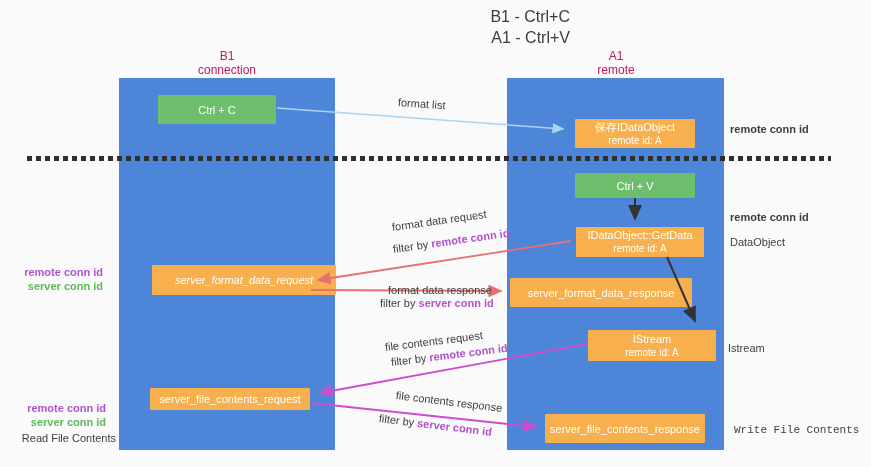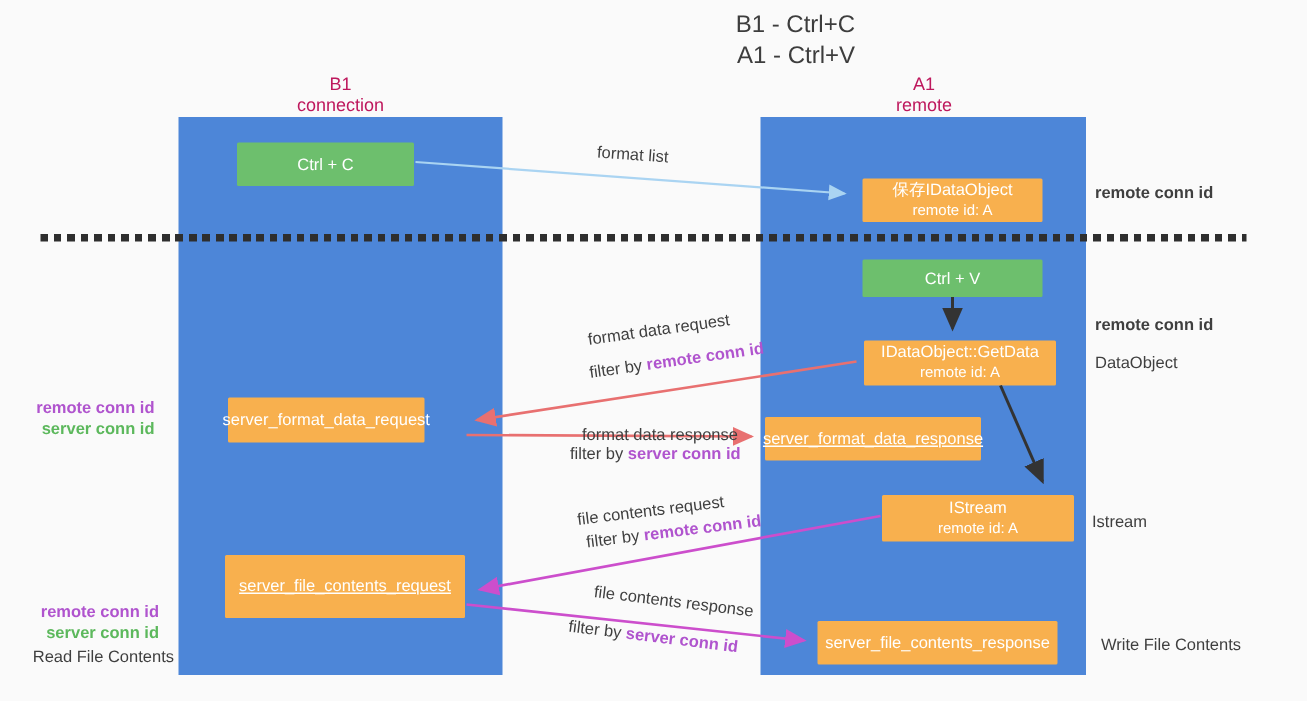--- a/index.html
+++ b/index.html
@@ -72,34 +72,34 @@
 
   <div class="node green" style="left:575px;top:173px;width:120px;height:25px;justify-content:center;">
     <div>Ctrl + V</div>
   </div>
 
   <div class="node orange" style="left:552px;top:227px;width:128px;height:30px;margin-left:24px;">
     <div class="l1">IDataObject::GetData</div>
     <div class="l2">remote id: A</div>
   </div>
 
-  <div class="node orange" style="left:152px;top:265px;width:131px;height:30px;">
+  <div class="node orange" style="left:152px;top:265px;width:184px;height:30px;font-style:italic;">
     <div>server_format_data_request</div>
   </div>
 
-  <div class="node orange" style="left:510px;top:278px;width:144px;height:29px;text-decoration:underline;">
+  <div class="node orange" style="left:510px;top:278px;width:182px;height:29px;">
     <div>server_format_data_response</div>
   </div>
 
   <div class="node orange" style="left:588px;top:330px;width:128px;height:31px;">
     <div class="l1">IStream</div>
     <div class="l2">remote id: A</div>
   </div>
 
-  <div class="node orange" style="left:150px;top:370px;width:160px;height:42px;text-decoration:underline;">
+  <div class="node orange" style="left:150px;top:388px;width:160px;height:22px;">
     <div>server_file_contents_request</div>
   </div>
 
   <div class="node orange" style="left:545px;top:414px;width:160px;height:29px;">
     <div>server_file_contents_response</div>
   </div>
 
   <svg class="arrows" width="871" height="467">
     <defs>
       <marker id="mblue" markerWidth="8" markerHeight="8" refX="7" refY="3.5" orient="auto">
@@ -159,15 +159,15 @@
 
   <div class="side bold ralign" style="left:0;top:401px;width:106px;line-height:14px;">
     <div class="purple">remote conn id</div>
     <div class="greentx">server conn id</div>
   </div>
 
   <div class="side bold purple" style="left:730px;top:123px;">remote conn id</div>
   <div class="side bold purple" style="left:730px;top:211px;">remote conn id</div>
   <div class="side" style="left:730px;top:236px;">DataObject</div>
   <div class="side" style="left:728px;top:342px;">Istream</div>
-  <div class="side" style="left:734px;top:424px;">Write File Contents</div>
+  <div class="side" style="left:734px;top:424px;font-family:Liberation Mono, monospace;">Write File Contents</div>
 
 </div>
 
 </body></html>

